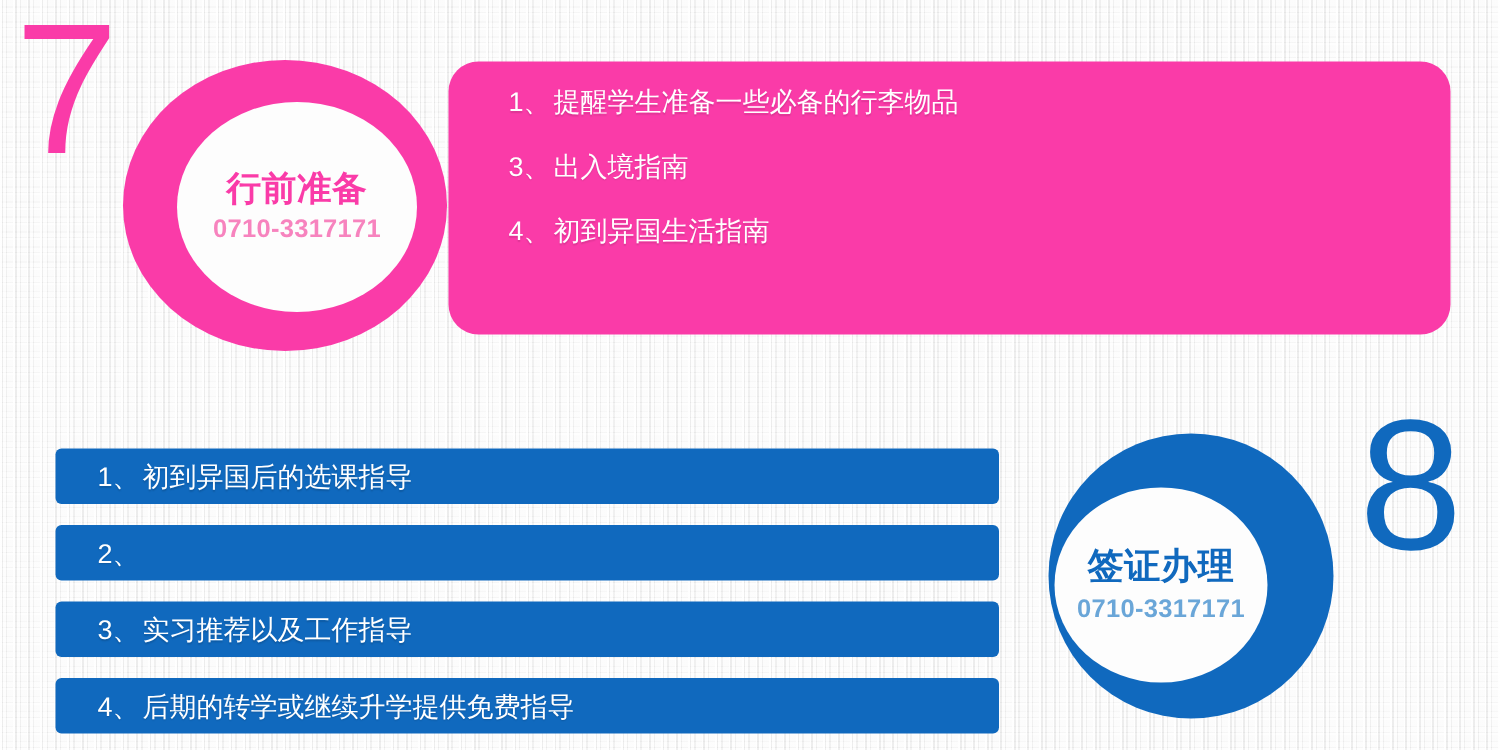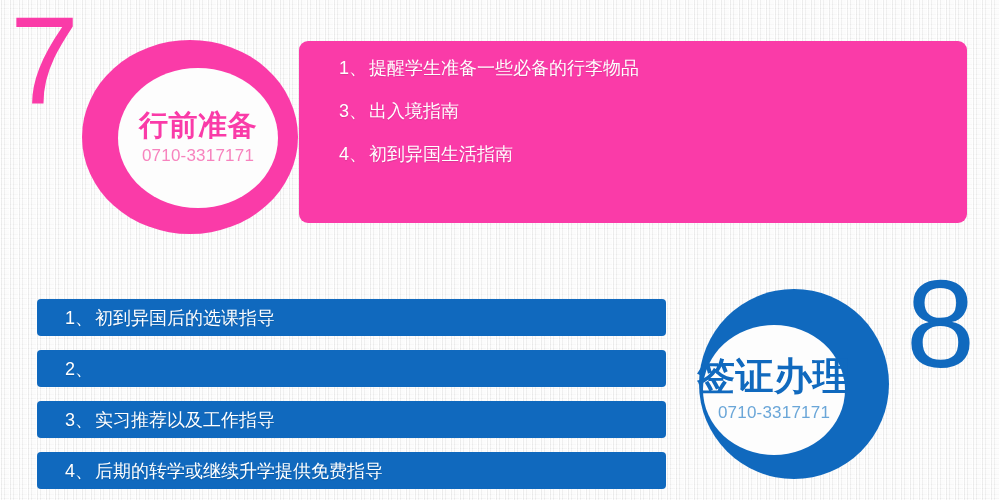--- a/index.html
+++ b/index.html
@@ -82,29 +82,29 @@
   .ring-badge .ring-inner {
     position: absolute;
     border-radius: 50%;
     background: #fdfdfd;
     display: flex;
     flex-direction: column;
     align-items: center;
     justify-content: center;
   }
   .ring-badge .ring-title {
-    font-size: 29px;
+    font-size: 23px;
     font-weight: bold;
     line-height: 1.05;
     letter-spacing: 0.5px;
     white-space: nowrap;
   }
   .ring-badge .ring-phone {
     font-size: 17px;
-    font-weight: 400;
+    font-weight: 700;
     line-height: 1.1;
     margin-top: 7px;
     letter-spacing: 0.2px;
     white-space: nowrap;
   }
 
   
   #badge-pre-departure { left: 82px; top: 40px; width: 216px; height: 194px; }
   #badge-pre-departure .ring-disc {
     left: 0; top: 0; width: 216px; height: 194px;
@@ -118,32 +118,32 @@
 
   
   #badge-visa { left: 699px; top: 289px; width: 190px; height: 190px; }
   #badge-visa .ring-disc {
     left: 0; top: 0; width: 190px; height: 190px;
     background: #1069BE;
   }
   #badge-visa .ring-inner {
     left: 4px; top: 36px; width: 142px; height: 130px;
   }
-  #badge-visa .ring-title { color: #1069BE; font-size: 38px; }
+  #badge-visa .ring-title { color: #1069BE; font-size: 24px; }
   #badge-visa .ring-phone { color: #6AA6D8; }
 
   
   #pre-departure-panel {
     position: absolute;
     left: 299px;
     top: 41px;
     width: 668px;
     height: 182px;
     background: #FA3BA8;
-    border-radius: 9px;
+    border-radius: 20px;
     box-sizing: border-box;
     padding: 18px 26px 0 26px;
   }
   #pre-departure-panel .panel-item {
     color: #ffffff;
     font-size: 18px;
     line-height: 1;
     padding: 0 0 0 14px;
     margin-bottom: 25px;
     white-space: nowrap;

